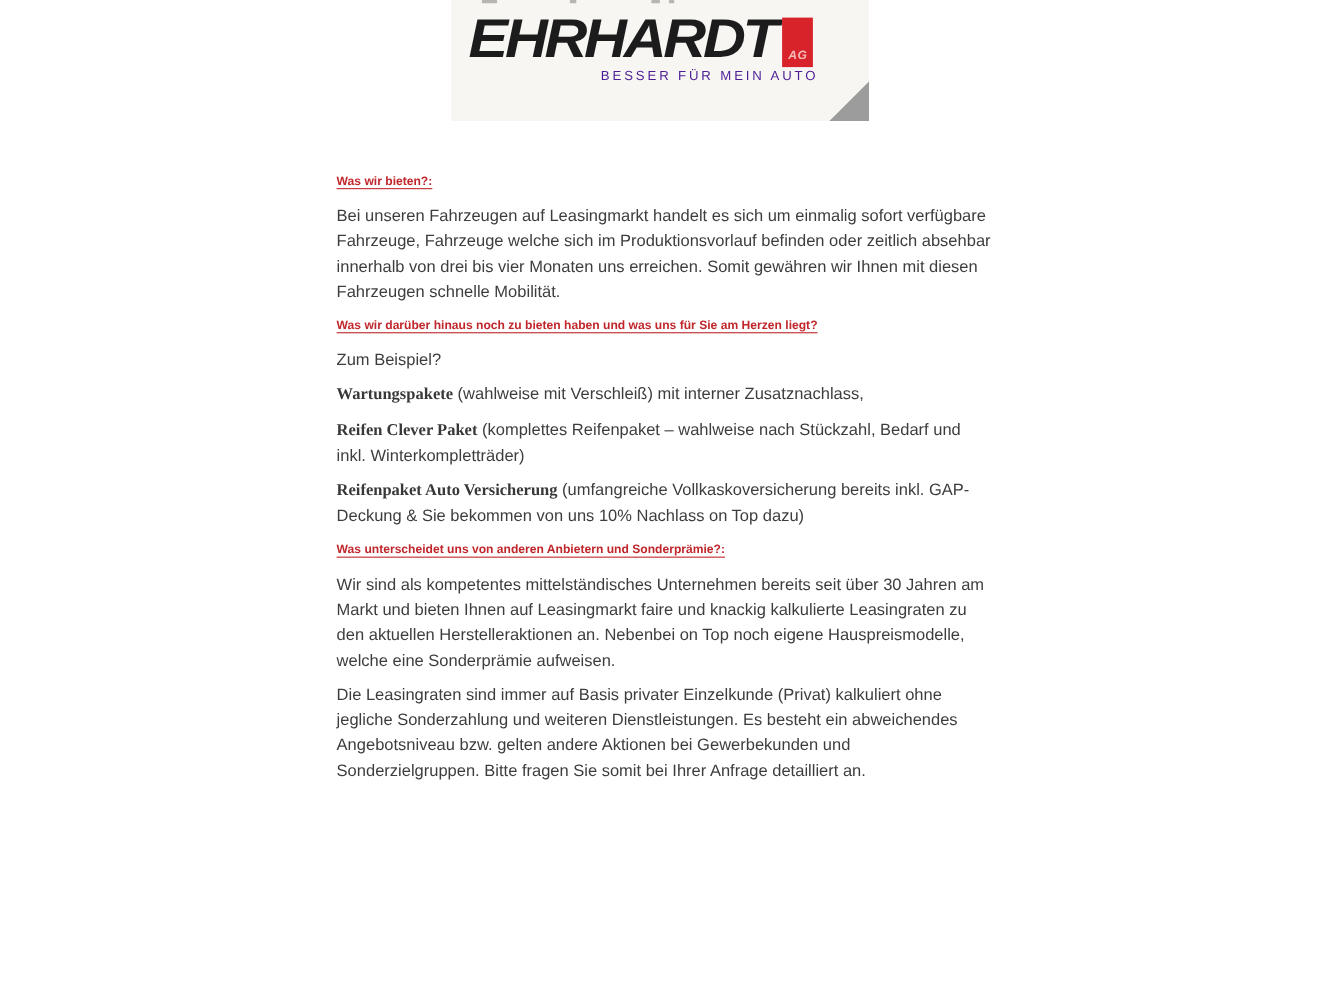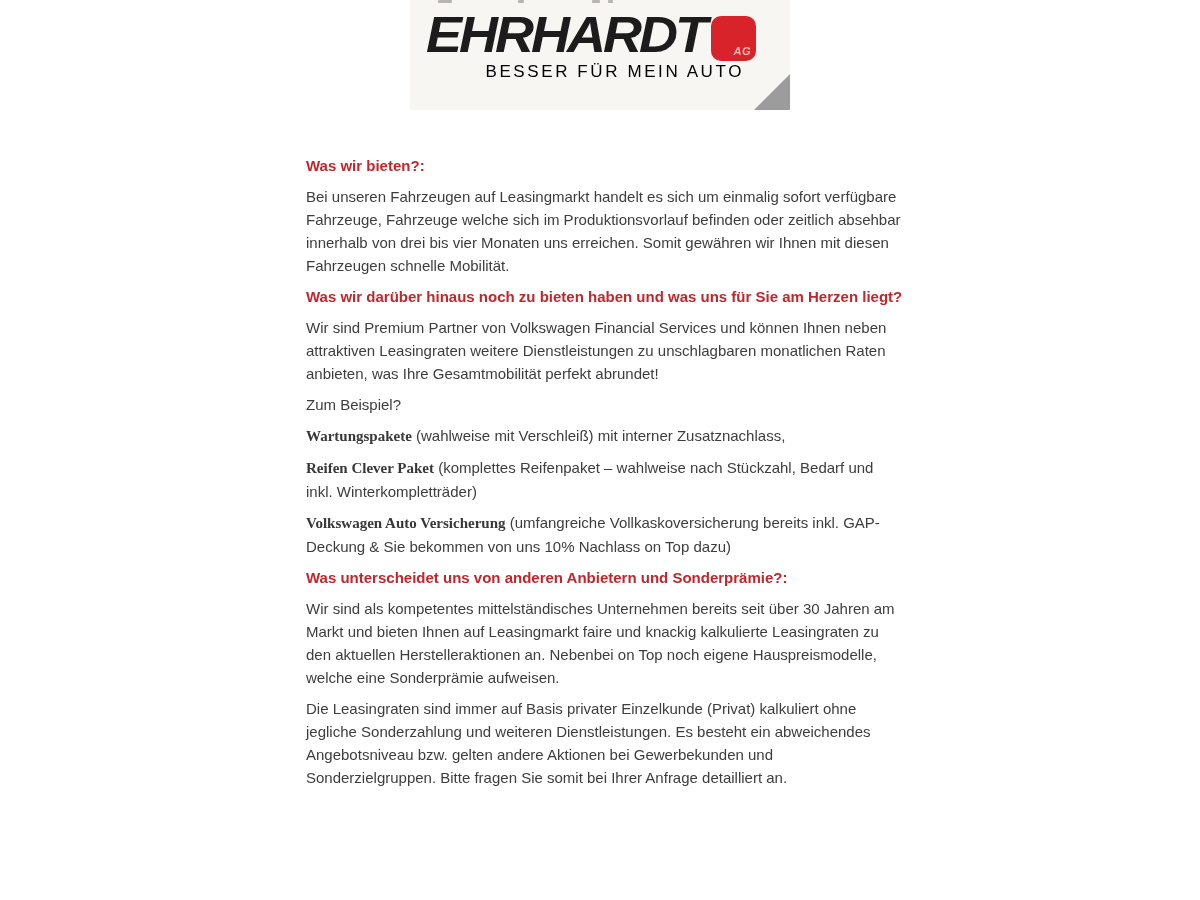--- a/index.html
+++ b/index.html
@@ -29,51 +29,52 @@
   .brand-text {
     font-size: 54px; line-height: 50px;
     font-weight: bold; font-style: italic;
     letter-spacing: -3px;
     color: #1c1c1c;
     transform: scaleY(0.92);
     transform-origin: top left;
     white-space: nowrap;
   }
   .ag-badge {
-    width: 45px; height: 45px; margin-left: 6px; margin-top: 2px;
-    background: #d8232a; border-radius: 10px;
+    width: 28px; height: 45px; margin-left: 6px; margin-top: 2px;
+    background: #d8232a; border-radius: 0;
     position: relative; flex: 0 0 auto;
   }
   .ag-badge-label {
     position: absolute; right: 5px; bottom: 4px;
     color: #f3b9b9; font-size: 11px; font-weight: bold; font-style: italic;
     letter-spacing: 0.5px;
   }
   .tagline {
     position: absolute; top: 62px; right: 46px;
-    font-size: 17px; letter-spacing: 2.6px;
-    color: #000000; white-space: nowrap;
+    font-size: 12px; letter-spacing: 2.6px;
+    color: #4c1d95; white-space: nowrap;
   }
   .fold-triangle {
     position: absolute; right: 0; bottom: 0;
     width: 0; height: 0;
     border-bottom: 36px solid #9c9c9c;
     border-left: 36px solid transparent;
   }
 
   
   .doc-content {
     position: absolute; left: 306px; top: 154px;
     width: 596px;
     font-size: 15px; line-height: 23px;
     color: #3d3d3d;
   }
   .doc-content p, .doc-content h3 { margin: 0 0 8px 0; padding: 0; }
   .red-heading {
-    color: #c0272c; font-weight: bold; font-size: 15px; line-height: 23px;
+    color: #c0272c; font-weight: bold; font-size: 11px; line-height: 23px;
+    text-decoration: underline;
     text-underline-offset: 3px;
     text-decoration-thickness: 1px;
   }
   .nowrap { white-space: nowrap; }
   .black-underline {
     text-underline-offset: 3px;
     text-decoration-thickness: 1px;
     margin-top: 36px;
   }
   strong { color: #383838; font-family: Liberation Serif, serif; }
@@ -100,37 +101,36 @@
   <div class="tagline">BESSER FÜR MEIN AUTO</div>
   <div class="fold-triangle"></div>
 </div>
 
 <div class="doc-content">
 
   <h3 class="red-heading">Was wir bieten?:</h3>
   <p>Bei unseren Fahrzeugen auf Leasingmarkt handelt es sich um einmalig sofort verfügbare Fahrzeuge, Fahrzeuge welche sich im Produktionsvorlauf befinden oder zeitlich absehbar innerhalb von drei bis vier Monaten uns erreichen. Somit gewähren wir Ihnen mit diesen Fahrzeugen schnelle Mobilität.</p>
 
   <h3 class="red-heading nowrap">Was wir darüber hinaus noch zu bieten haben und was uns für Sie am Herzen liegt?</h3>
-  <p>Wir sind Premium Partner von Volkswagen Financial Services und können Ihnen neben attraktiven Leasingraten weitere Dienstleistungen zu unschlagbaren monatlichen Raten anbieten, was Ihre Gesamtmobilität perfekt abrundet!</p>
 
   <p><span class="black-underline">Zum Beispiel?</span></p>
 
   <p>
     <strong>Wartungspakete</strong>
     <span>(wahlweise mit Verschleiß) mit interner Zusatznachlass,</span>
   </p>
 
   <p>
     <strong>Reifen Clever Paket</strong>
     <span>(komplettes Reifenpaket – wahlweise nach Stückzahl, Bedarf und inkl. Winterkompletträder)</span>
   </p>
 
 
   <p>
-    <strong>Volkswagen Auto Versicherung</strong>
+    <strong>Reifenpaket Auto Versicherung</strong>
     <span>(umfangreiche Vollkaskoversicherung bereits inkl. GAP-Deckung &amp; Sie bekommen von uns</span>
     <span class="inline-underline">10% Nachlass on Top dazu</span><span>)</span>
   </p>
 
   <h3 class="red-heading">Was unterscheidet uns von anderen Anbietern und Sonderprämie?:</h3>
   <p>Wir sind als kompetentes mittelständisches Unternehmen bereits seit über 30 Jahren am Markt und bieten Ihnen auf Leasingmarkt faire und knackig kalkulierte Leasingraten zu den aktuellen Herstelleraktionen an. Nebenbei on Top noch eigene Hauspreismodelle, welche eine Sonderprämie aufweisen.</p>
 
   <p>Die Leasingraten sind immer auf Basis privater Einzelkunde (Privat) kalkuliert ohne jegliche Sonderzahlung und weiteren Dienstleistungen. Es besteht ein abweichendes Angebotsniveau bzw. gelten andere Aktionen bei Gewerbekunden und Sonderzielgruppen. Bitte fragen Sie somit bei Ihrer Anfrage detailliert an.</p>
 
 </div>

